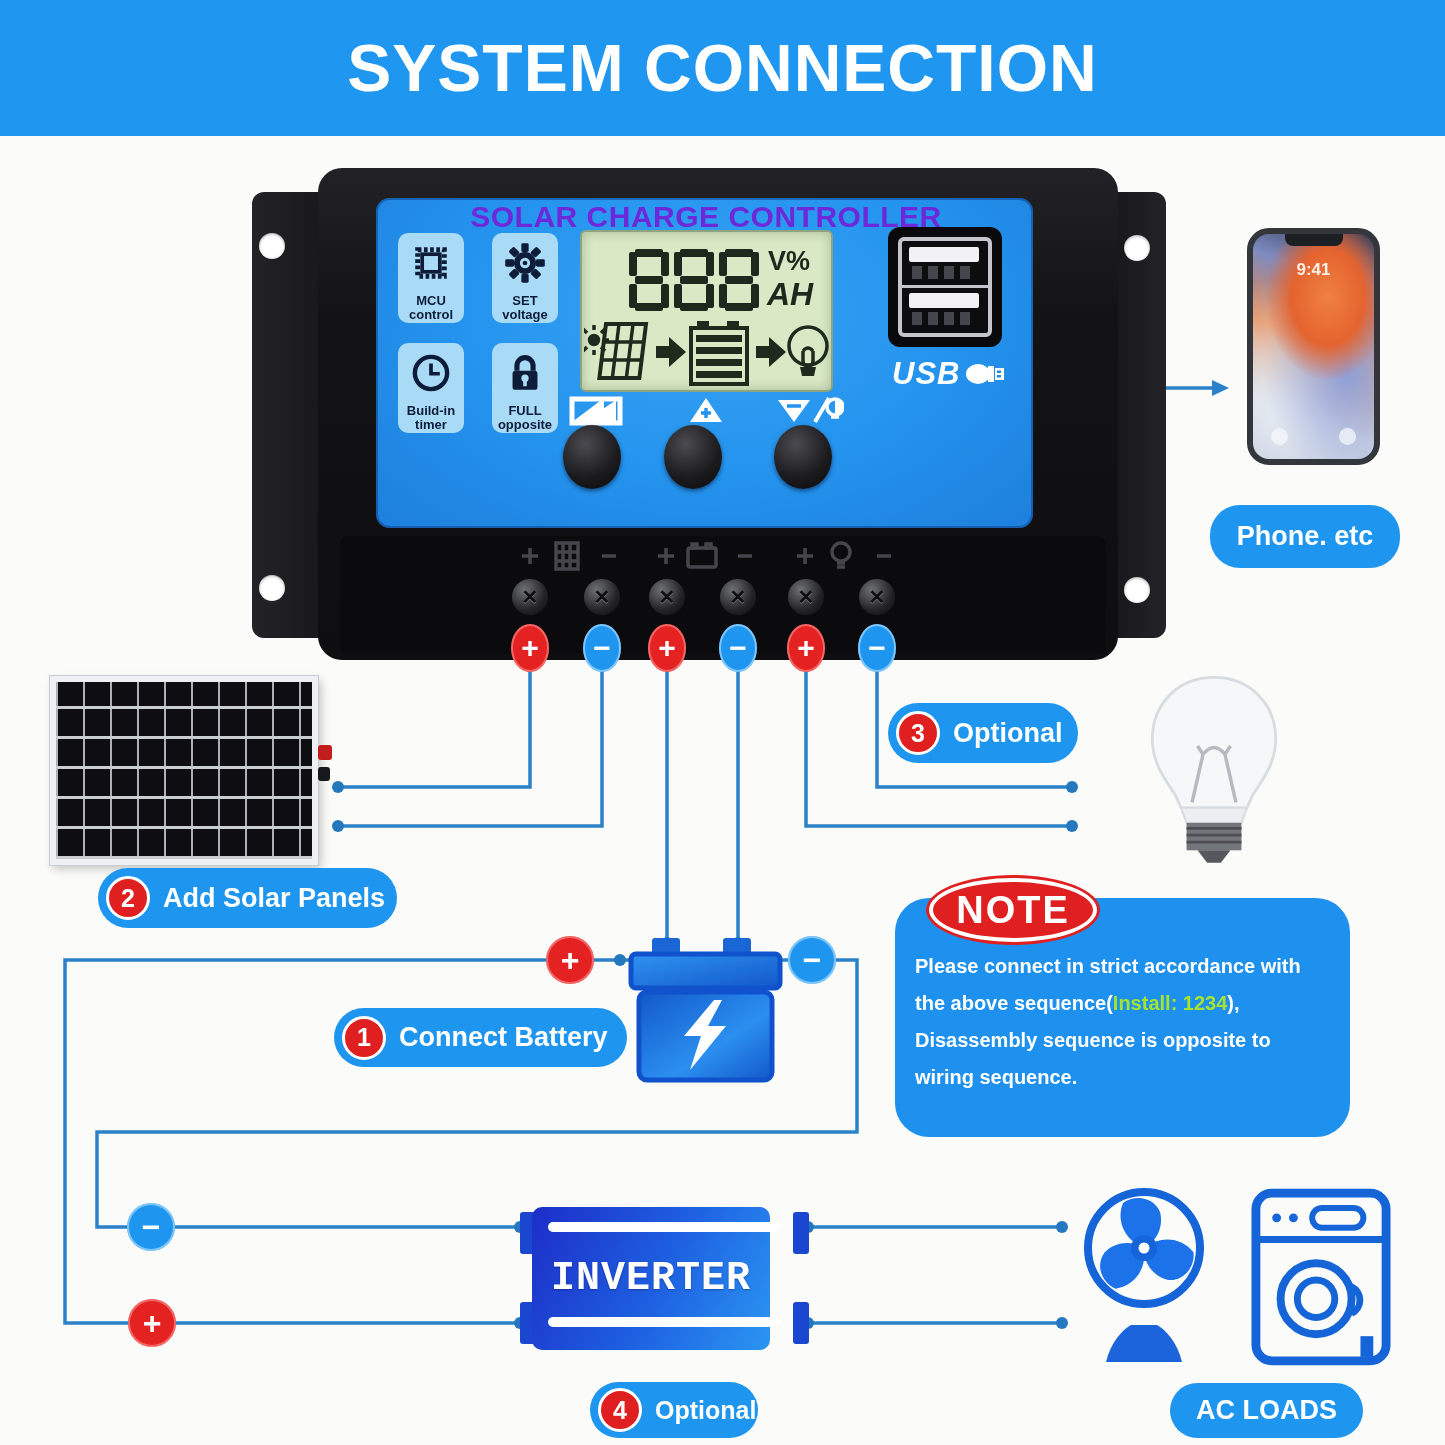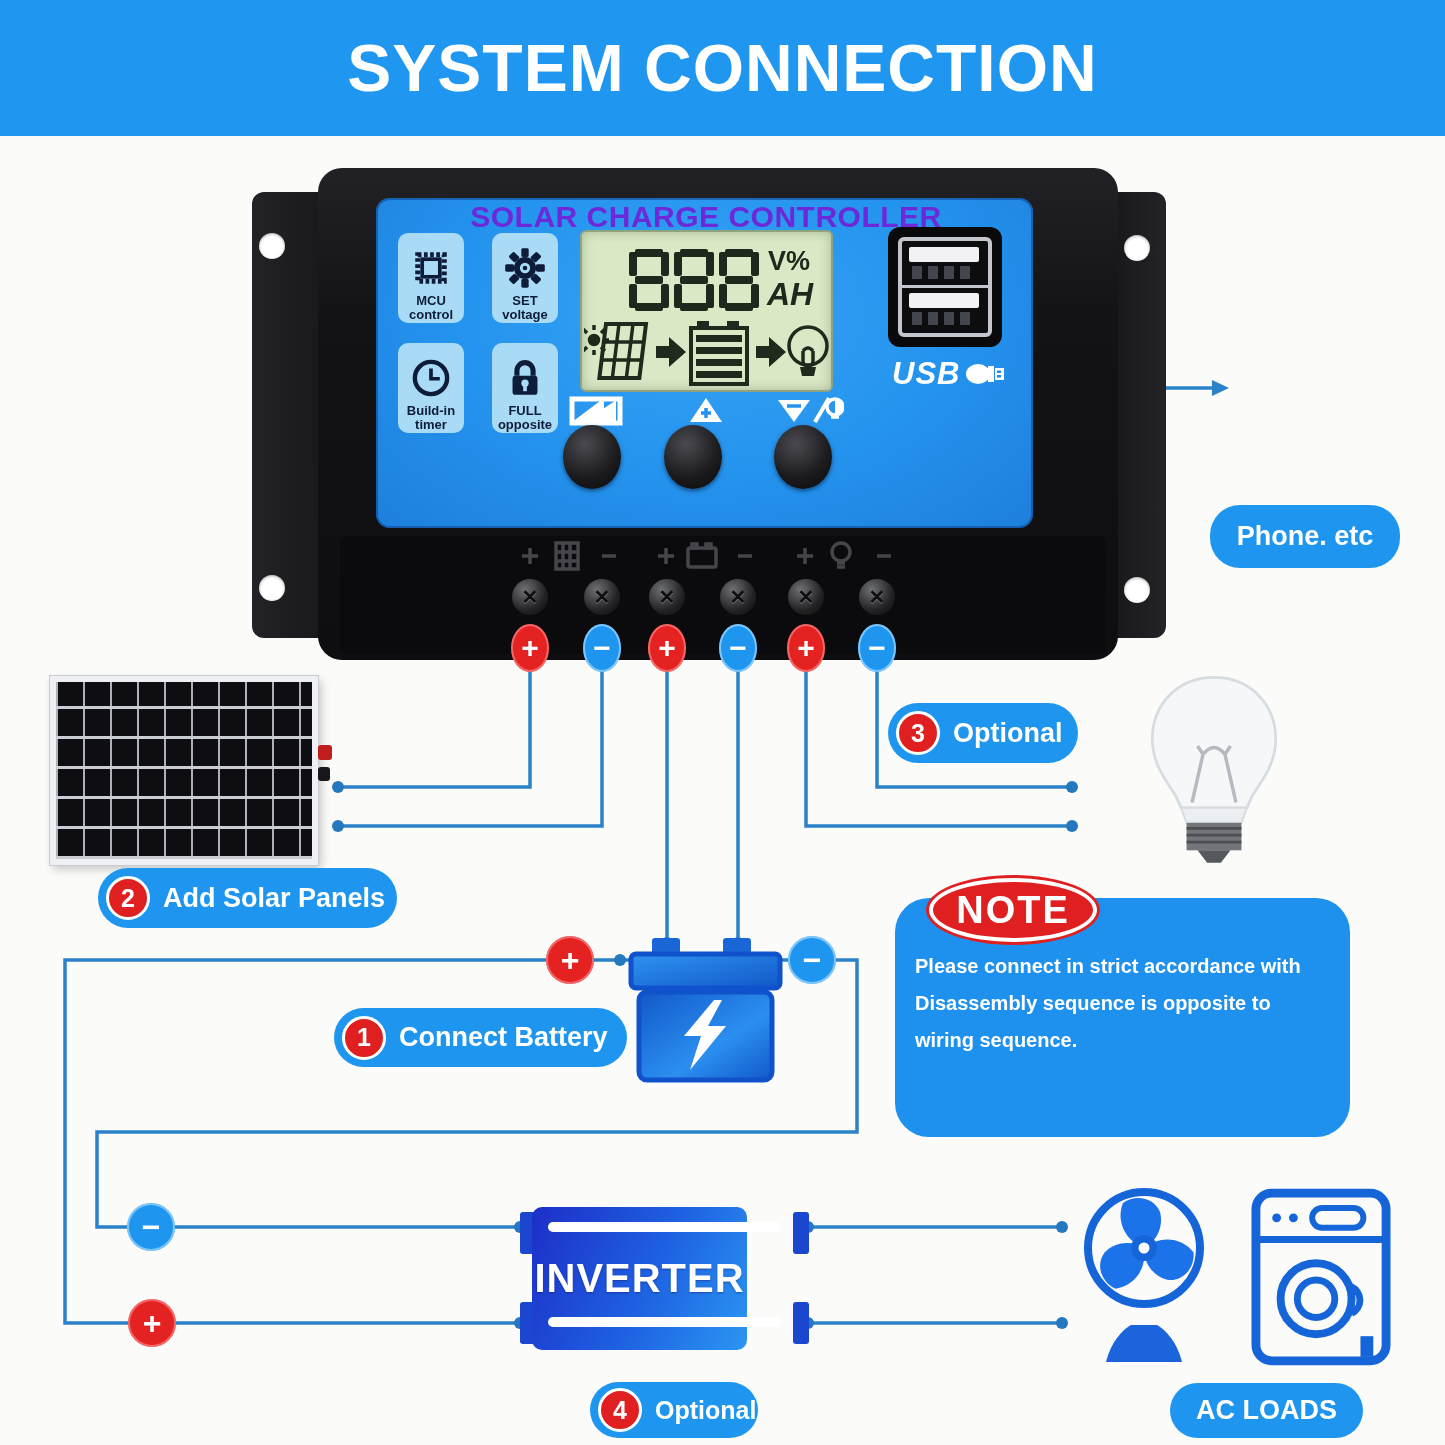--- a/index.html
+++ b/index.html
@@ -17,21 +17,21 @@
   .wing-r{left:1104px;top:192px;width:62px;height:446px;border-radius:0 12px 12px 0;background:linear-gradient(90deg,#161619,#242428);}
   .bodymain{left:318px;top:168px;width:800px;height:492px;border-radius:24px;
             background:linear-gradient(180deg,#222226 0%,#131316 30%,#0e0e10 100%);z-index:2;}
   .hole{width:26px;height:26px;border-radius:50%;background:#fff;box-shadow:inset 0 1px 3px rgba(0,0,0,.35);z-index:3;}
   .face{left:376px;top:198px;width:657px;height:330px;border-radius:14px;z-index:3;
         background:radial-gradient(ellipse at 50% 35%,#36a3f4 0%,#2493ee 55%,#1d7fdb 100%);
         box-shadow:inset 0 0 0 2px rgba(10,60,130,.5);}
   .ctl-title{left:396px;top:200px;width:620px;text-align:center;color:#6d28d9;font-size:30px;
              font-weight:700;letter-spacing:.5px;z-index:4;}
   .tile{width:66px;height:90px;border-radius:10px;background:#a9dbf7;z-index:4;display:flex;flex-direction:column;
-        align-items:center;justify-content:flex-end;padding-top:7px;box-sizing:border-box;}
+        align-items:center;justify-content:space-between;padding-top:7px;box-sizing:border-box;}
   .tile-label{margin-top:3px;text-align:center;color:#0d1c38;font-size:13px;font-weight:700;line-height:1.12;}
   
   .lcd{left:580px;top:230px;width:253px;height:162px;border-radius:6px;background:#d9e9c6;z-index:4;
        border:2px solid #8fa37e;box-sizing:border-box;box-shadow:inset 0 0 12px rgba(50,70,35,.3);}
   .digit{position:absolute;width:40px;height:62px;}
   .sg{position:absolute;background:#1e291d;border-radius:2px;}
   .sg.h{width:28px;height:8px;left:6px;}
   .sg.t{top:0;} .sg.m{top:27px;} .sg.b{bottom:0;}
   .sg.v{width:8px;height:24px;}
   .sg.tl{left:0;top:3px;} .sg.tr{right:0;top:3px;} .sg.bl{left:0;bottom:3px;} .sg.br{right:0;bottom:3px;}
@@ -78,23 +78,23 @@
   .nub{z-index:3;border-radius:3px;}
   
   .notebox{left:895px;top:898px;width:455px;height:239px;background:#1e90ee;border-radius:34px;z-index:5;}
   .noteoval{left:929px;top:878px;width:168px;height:64px;background:#e02020;border:4px solid #fff;border-radius:50%;
             box-shadow:0 0 0 3px #e02020;display:flex;align-items:center;justify-content:center;z-index:6;box-sizing:border-box;}
   .noteoval span{color:#fff;font-size:38px;font-weight:700;letter-spacing:2px;}
   .notetext{left:915px;top:948px;width:420px;z-index:6;color:#fff;font-size:20px;font-weight:700;line-height:37px;}
   .install{color:#a6e32e;}
   
   .inv-tab{width:16px;height:42px;background:#1b47d0;z-index:4;border-radius:3px;}
-  .inverter{left:532px;top:1207px;width:215px;height:143px;border-radius:10px;z-index:5;
+  .inverter{left:532px;top:1207px;width:238px;height:143px;border-radius:10px;z-index:5;
             background:linear-gradient(115deg,#1d2ec8 0%,#1e62e2 55%,#2b96f2 100%);
-            display:flex;align-items:center;justify-content:center;}
+            display:flex;align-items:center;justify-content:center;font-family:Liberation Mono, monospace;}
   .inverter .inv-label{color:#fff;font-size:40px;font-weight:700;letter-spacing:1px;text-shadow:0 1px 2px rgba(0,0,60,.35);}
   .inv-stripe{height:10px;border-radius:5px;background:#fff;z-index:6;}
   
   .phone{left:1247px;top:228px;width:133px;height:237px;border:6px solid #33373c;border-radius:22px;box-sizing:border-box;
          z-index:4;overflow:hidden;
          background:radial-gradient(90px 120px at 62% 28%,#f08040 0%,#e4632f 40%,rgba(228,99,47,0) 70%),
                     radial-gradient(120px 160px at 78% 62%,#8e9fd8 0%,rgba(142,159,216,0) 70%),
                     radial-gradient(150px 170px at 28% 80%,#e7ecf2 0%,rgba(231,236,242,0) 80%),
                     linear-gradient(200deg,#2c3650 0%,#7e8bc0 22%,#e8864a 48%,#cdd5e2 78%,#aab6d0 100%);}
   .notch{position:absolute;left:50%;top:0;transform:translateX(-50%);width:58px;height:12px;background:#1c1f24;border-radius:0 0 8px 8px;}
@@ -362,20 +362,26 @@
   <div class="abs screw" style="left:788px;top:579px;">✕</div>
   <div class="abs screw" style="left:859px;top:579px;">✕</div>
 
   <div class="abs badge oval red" style="left:511px;top:624px;">+</div>
   <div class="abs badge oval blue" style="left:583px;top:624px;">−</div>
   <div class="abs badge oval red" style="left:648px;top:624px;">+</div>
   <div class="abs badge oval blue" style="left:719px;top:624px;">−</div>
   <div class="abs badge oval red" style="left:787px;top:624px;">+</div>
   <div class="abs badge oval blue" style="left:858px;top:624px;">−</div>
 
+  <div class="abs phone">
+    <div class="notch"></div>
+    <div class="phone-time">9:41</div>
+    <div class="phone-dot" style="left:18px;"></div>
+    <div class="phone-dot" style="right:18px;"></div>
+  </div>
   <div class="abs pill center" style="left:1210px;top:505px;width:190px;height:63px;">
     <span class="pill-text">Phone. etc</span>
   </div>
 
   <div class="abs solar">
     <div class="solar-grid"></div>
   </div>
   <div class="abs nub" style="left:318px;top:745px;width:14px;height:15px;background:#c21d1d;"></div>
   <div class="abs nub" style="left:318px;top:767px;width:12px;height:14px;background:#17181b;"></div>
   <div class="abs pill" style="left:98px;top:868px;width:299px;height:60px;">
@@ -395,20 +401,21 @@
     <path d="M40 114 h40 M40 119 h40 M40 124 h40" stroke="#4c4e52" stroke-width="2"></path>
     <path d="M48 130 h24 l-7 9 h-10 z" fill="#55585c"></path>
   </svg>
 
   <div class="abs notebox"></div>
   <div class="abs noteoval">
     <span>NOTE</span>
   </div>
   <div class="abs notetext">
     <div>Please connect in strict accordance with</div>
+    <div><span>the above sequence(</span><span class="install">Install: 1234</span><span>),</span></div>
     <div>Disassembly sequence is opposite to</div>
     <div>wiring sequence.</div>
   </div>
 
   <svg class="abs z5" style="left:628px;top:938px;" width="155" height="148" viewBox="0 0 155 148">
     <defs>
       <linearGradient id="bg1" x1="0" y1="0" x2="1" y2="1">
           <stop offset="0" stop-color="#2f93f2"></stop>
           <stop offset="1" stop-color="#1258c8"></stop>
         </linearGradient>

